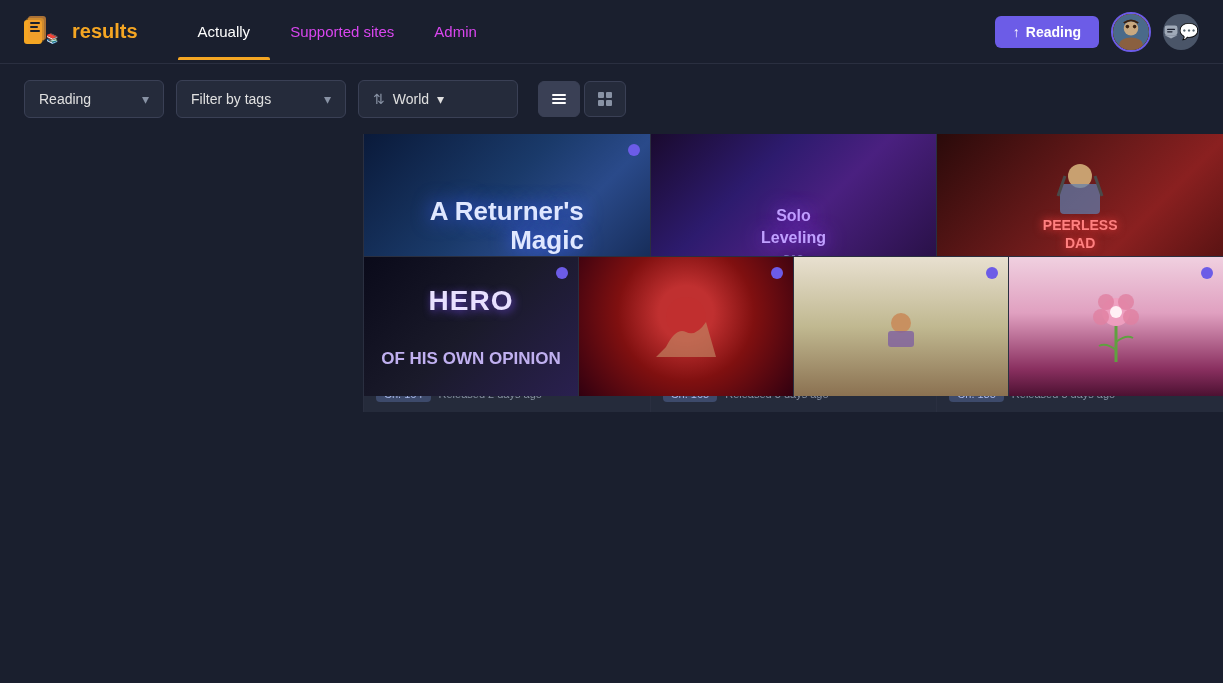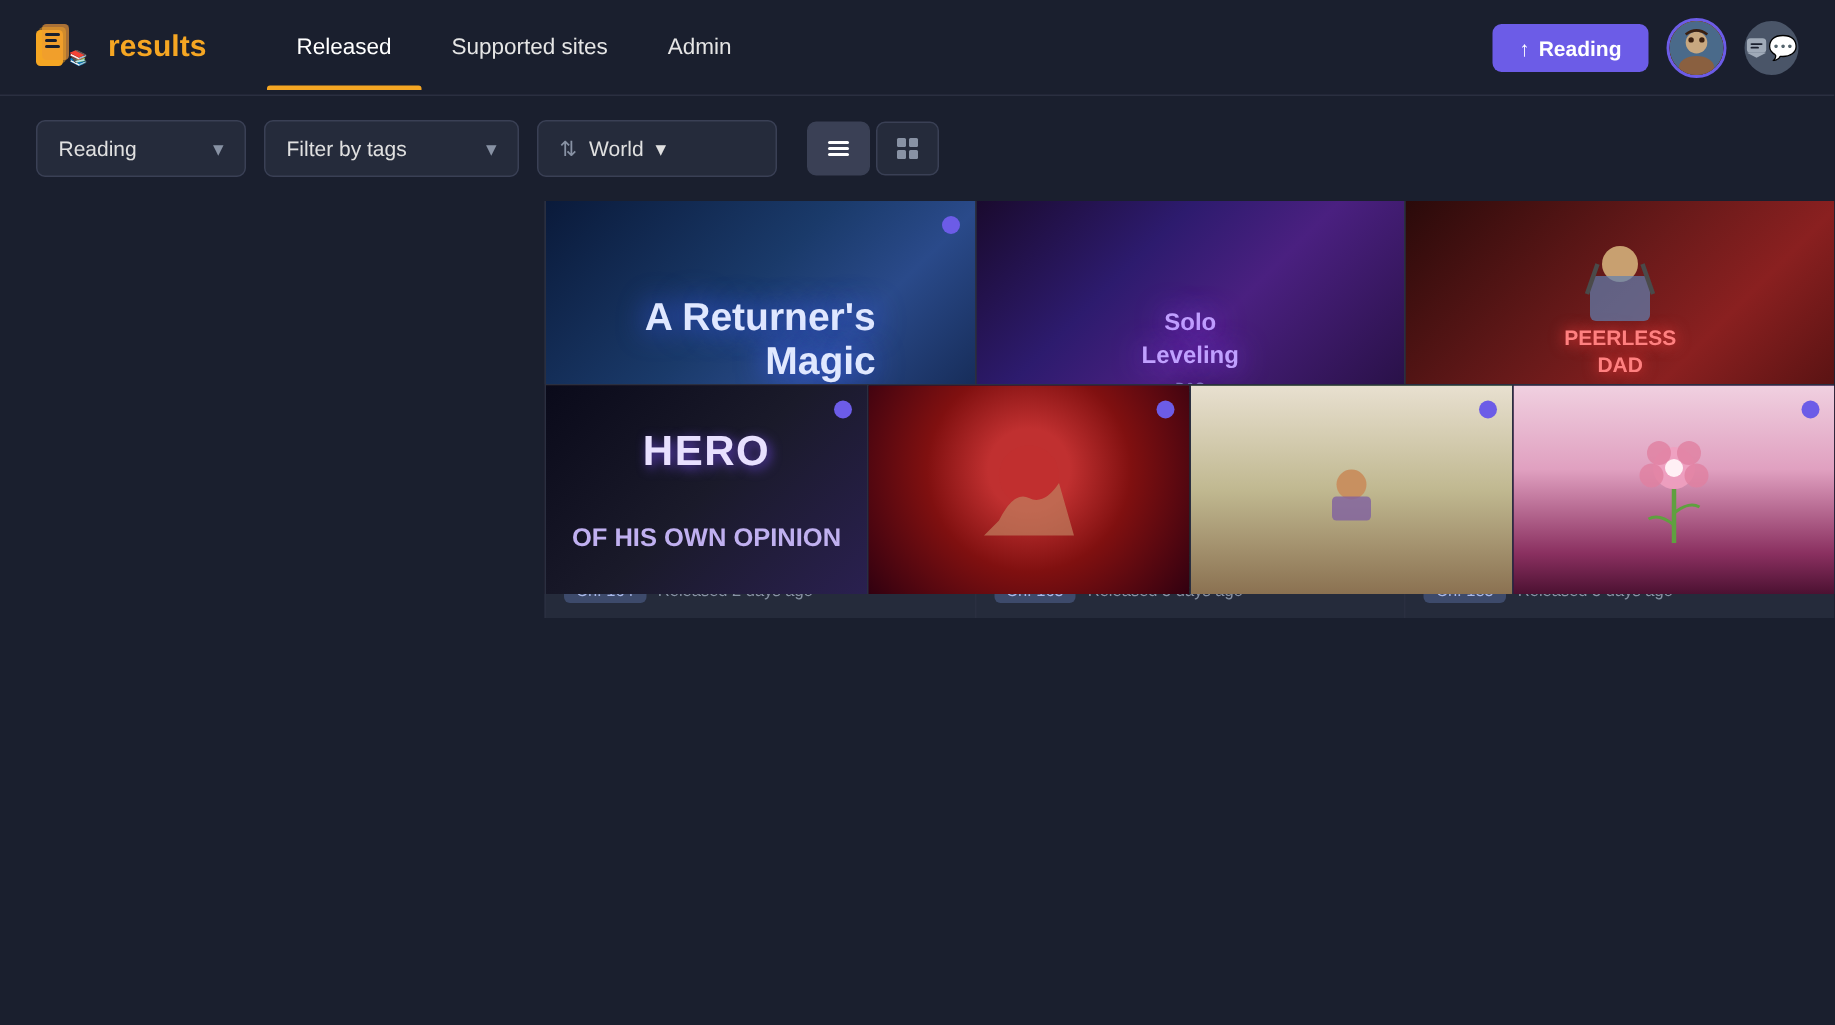--- a/index.html
+++ b/index.html
@@ -35,21 +35,21 @@
       font-size: 20px;
       font-weight: 700;
     }
     .nav-links {
       display: flex;
       align-items: center;
       gap: 0;
       flex: 1;
     }
     .nav-link {
-      color: #e5e5e5;
+      color: #d946ef;
       text-decoration: none;
       padding: 20px 20px;
       font-size: 15px;
       position: relative;
     }
     .nav-link.active {
       color: #ffffff;
     }
     .nav-link.active::after {
       content: '';
@@ -428,21 +428,21 @@
       <rect x="4" y="4" width="18" height="24" rx="3" fill="#e8943a" opacity="0.7"></rect>
       <rect x="2" y="6" width="18" height="24" rx="3" fill="#f5a623" opacity="0.5"></rect>
       <rect x="6" y="10" width="10" height="2" rx="1" fill="#1a1f2e"></rect>
       <rect x="6" y="14" width="8" height="2" rx="1" fill="#1a1f2e"></rect>
       <rect x="6" y="18" width="10" height="2" rx="1" fill="#1a1f2e"></rect>
       <text x="22" y="30" font-size="10" fill="#f5a623">📚</text>
     </svg>
     <span class="logo-text">results</span>
   </div>
   <div class="nav-links">
-    <a class="nav-link active">Released</a>
+    <a class="nav-link active">Actually</a>
     <a class="nav-link">Supported sites</a>
     <a class="nav-link">Admin</a>
   </div>
   <div class="nav-right">
     <button class="upgrade-btn">
       <span>↑</span>
       <span>Reading</span>
     </button>
     <div class="avatar">
       <div class="avatar-img">

